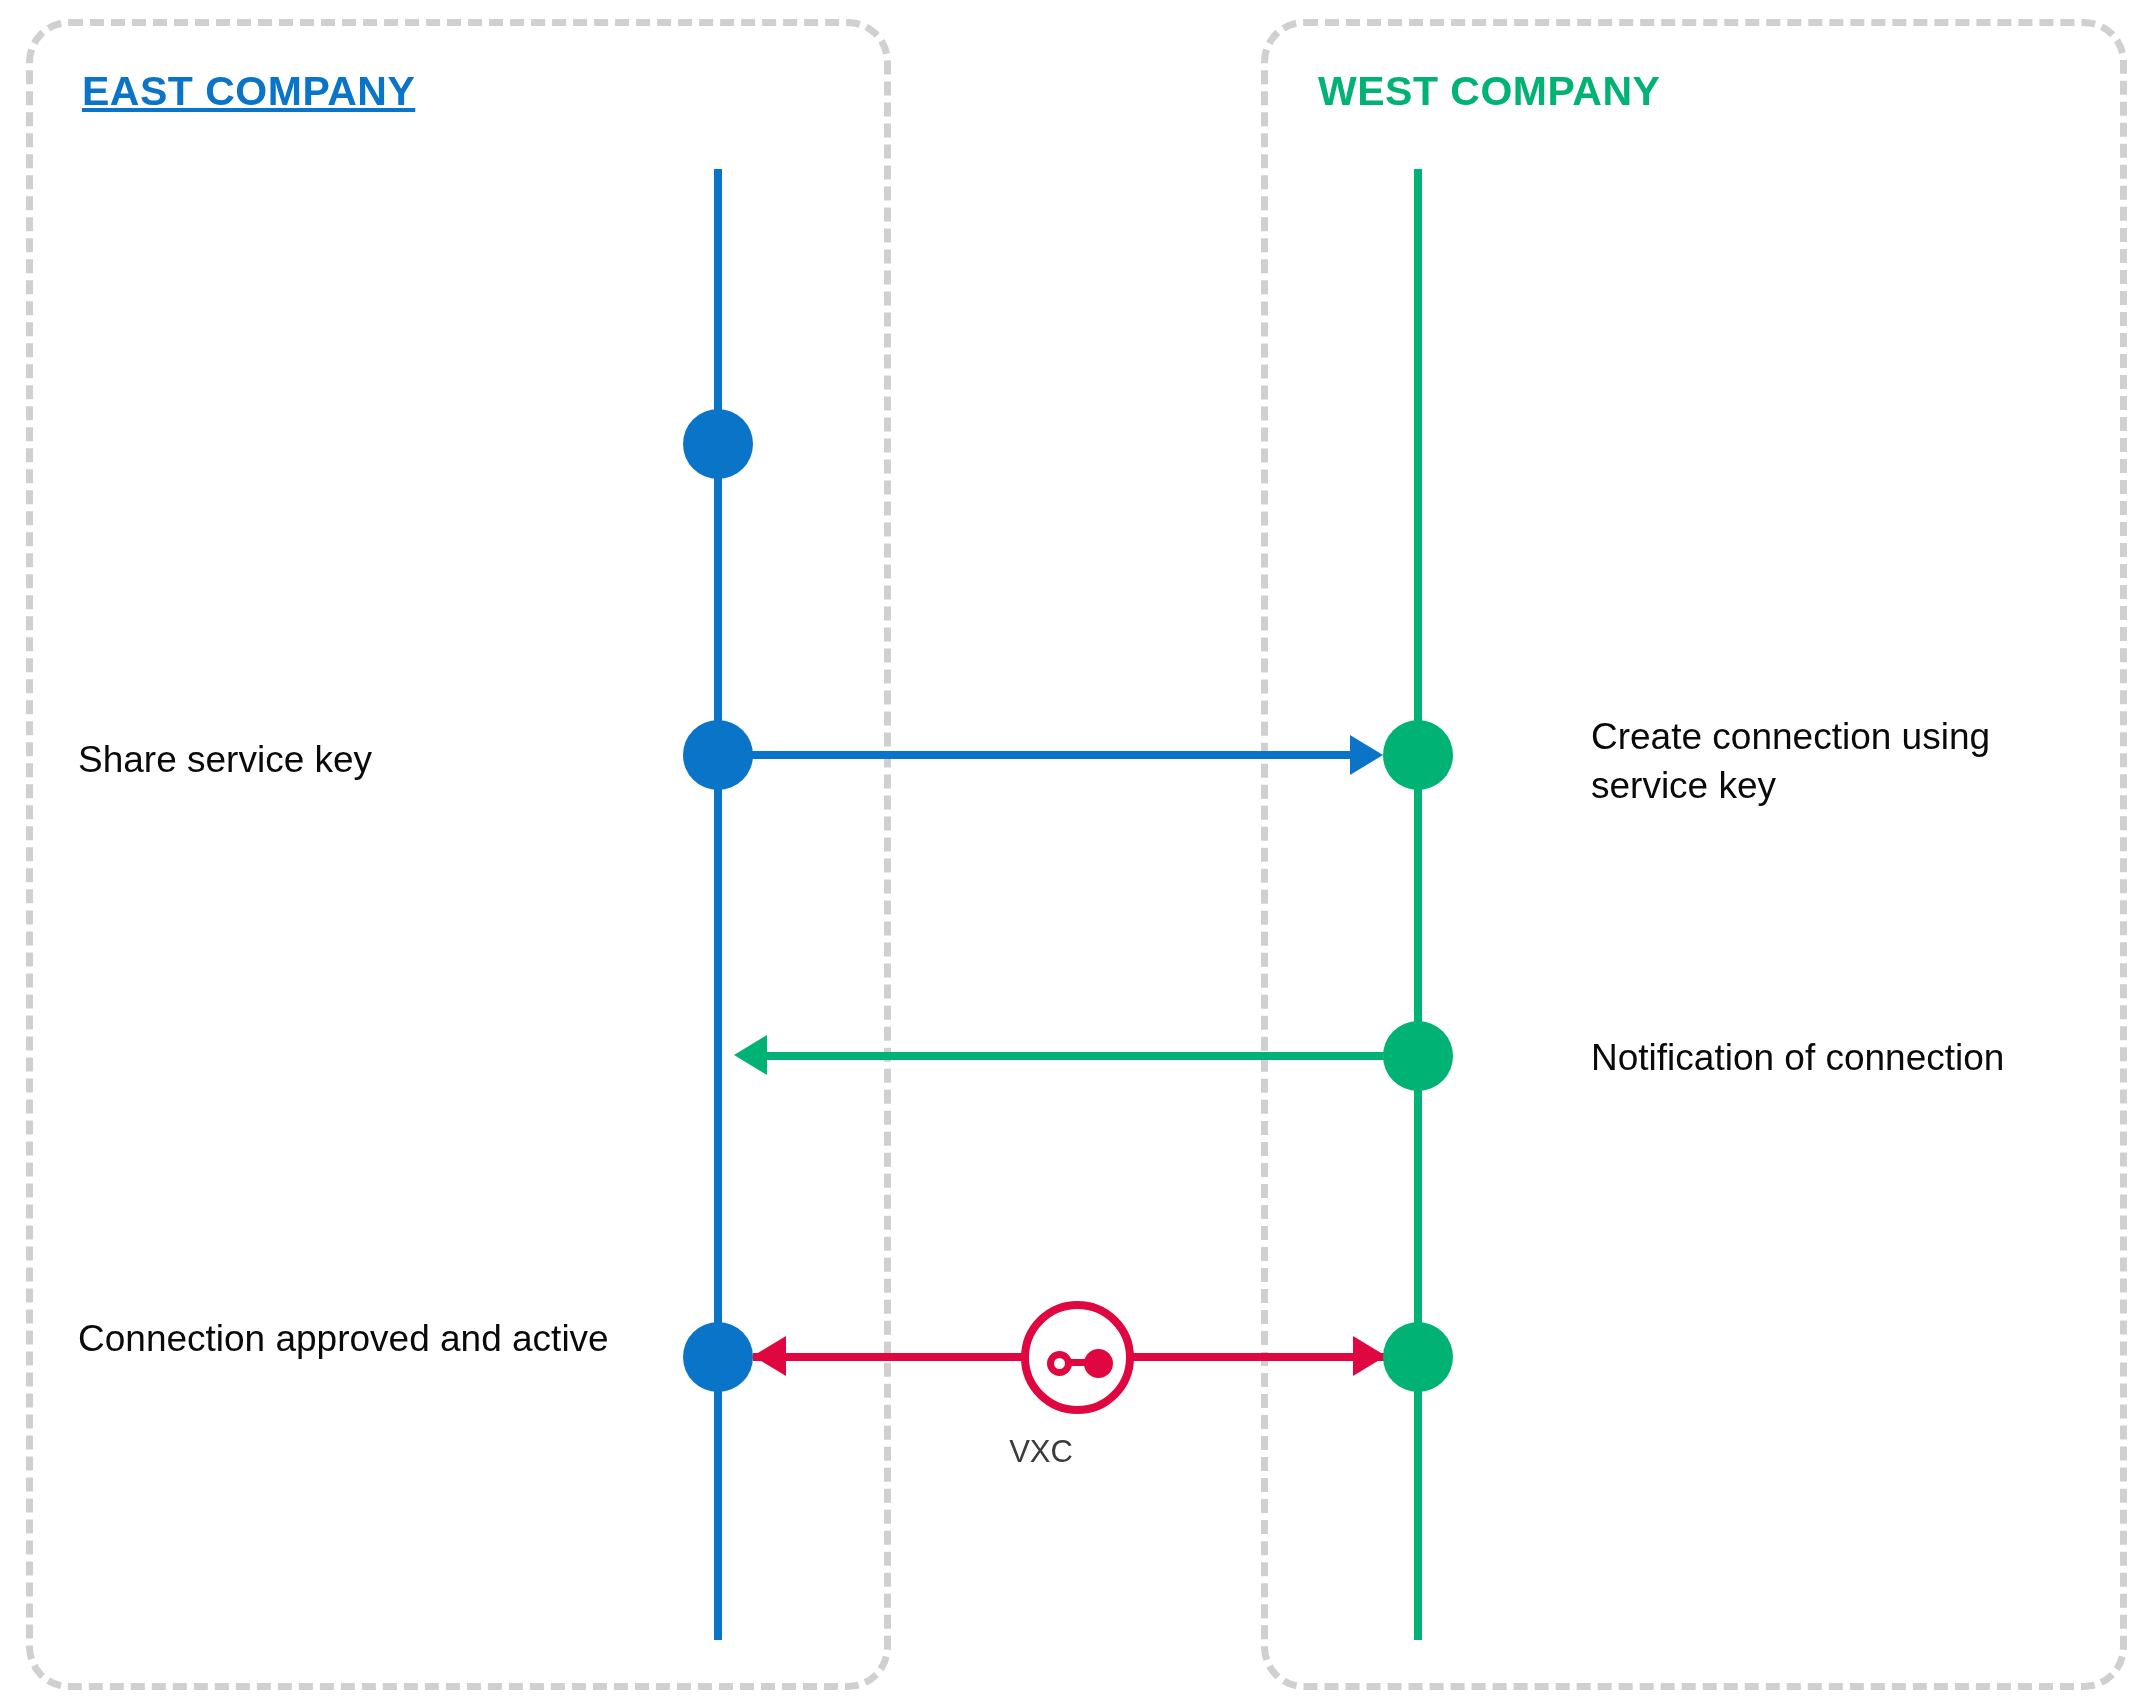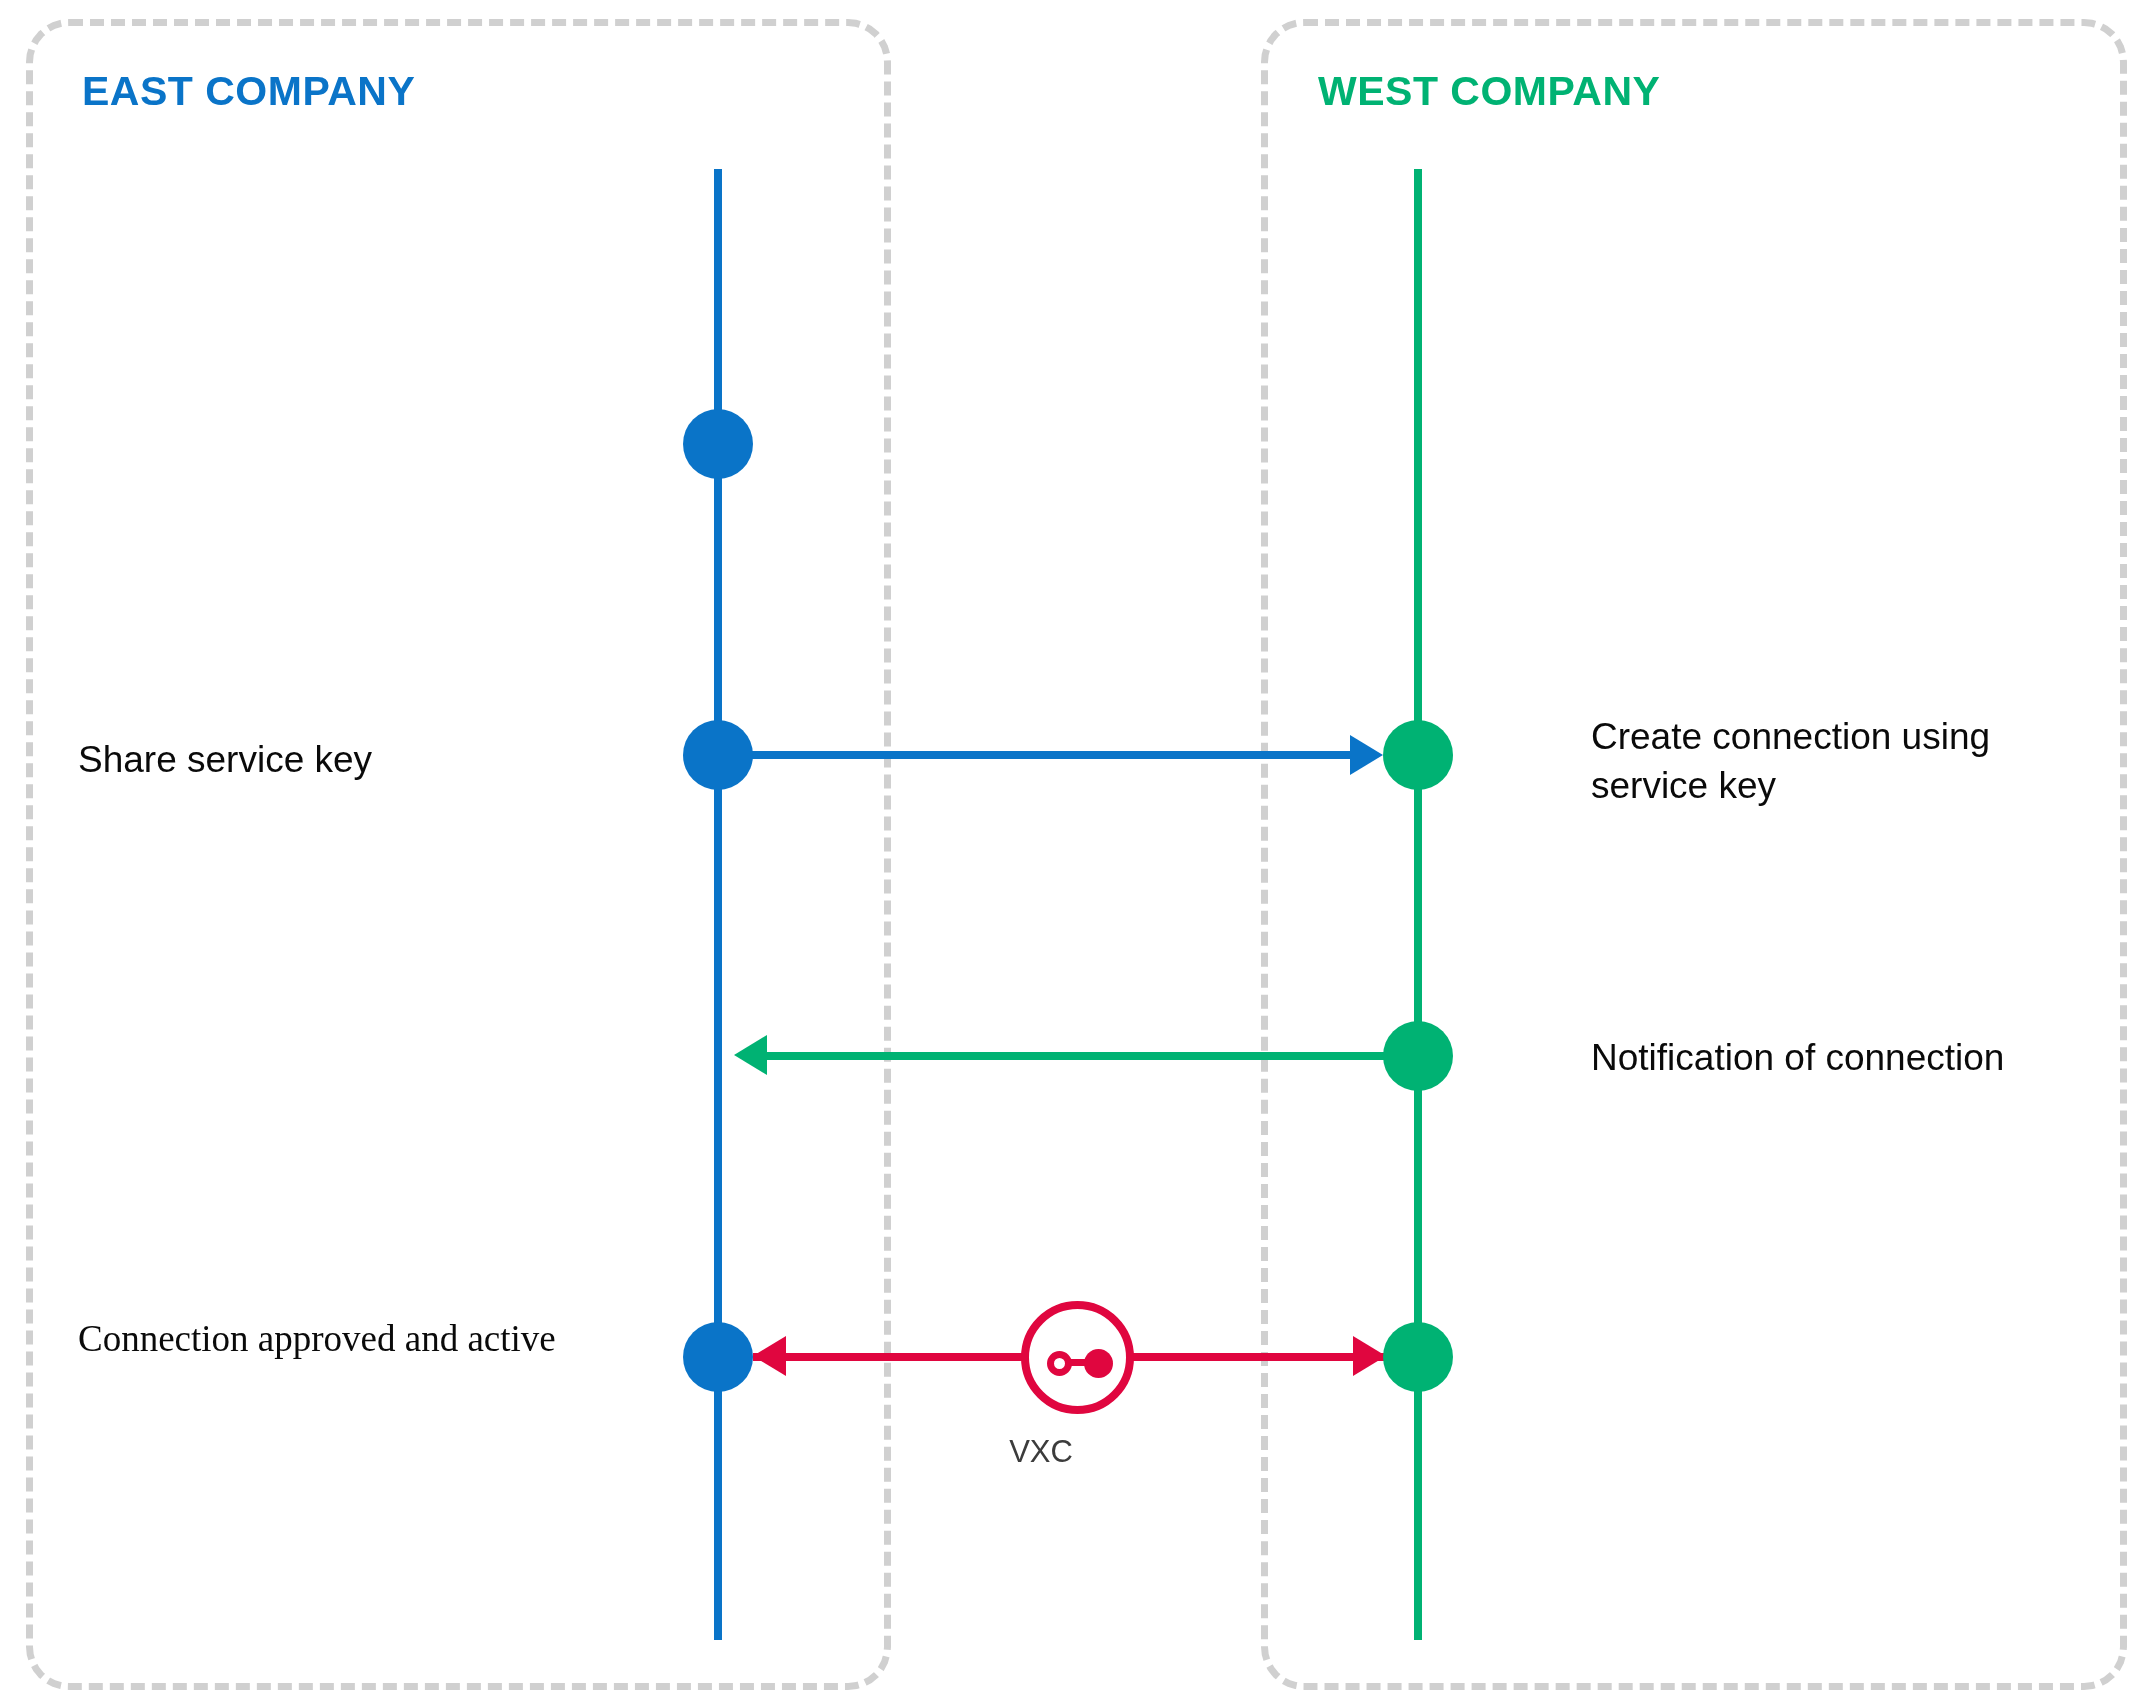--- a/index.html
+++ b/index.html
@@ -16,21 +16,21 @@
   #zone-east{left:26px;top:19.4px;width:865px;height:1671px;}
   #zone-west{left:1261px;top:19.4px;width:866px;height:1671px;}
 
   .zone-title{
     position:absolute;
     font-weight:bold;
     font-size:41px;
     letter-spacing:0.5px;
     white-space:nowrap;
   }
-  #title-east{left:82px;top:68px;color:#0a74c8;}
+  #title-east{left:82px;top:68px;color:#0a74c8;text-decoration:underline;}
   #title-west{left:1318px;top:68px;color:#00b273;}
 
   .lifeline{position:absolute;width:7.8px;top:169px;height:1471px;}
   #lifeline-east{left:714px;background:#0a74c8;}
   #lifeline-west{left:1414px;background:#00b273;}
 
   .node{
     position:absolute;
     width:70px;height:70px;border-radius:50%;
     margin-left:-35px;margin-top:-35px;
@@ -89,21 +89,21 @@
 
   .step-label{
     position:absolute;
     font-size:37px;
     line-height:1.32;
     color:#0a0a0a;
   }
   .step-label.left{text-align:left;}
   #label-create-key{left:78px;top:403px;width:543px;}
   #label-share-key{left:78px;top:736px;width:543px;}
-  #label-connection-approved{left:78px;top:1315px;width:543px;font-family:Liberation Serif, serif;}
+  #label-connection-approved{left:78px;top:1315px;width:543px;}
   #label-create-connection{left:1591px;top:713px;width:514px;}
   #label-notification{left:1591px;top:1034px;width:514px;}
 </style>
 </head>
 <body>
 
 <div id="stage">
 
   <div class="zone" id="zone-east"></div>
   <div class="zone-title" id="title-east">EAST COMPANY</div>

